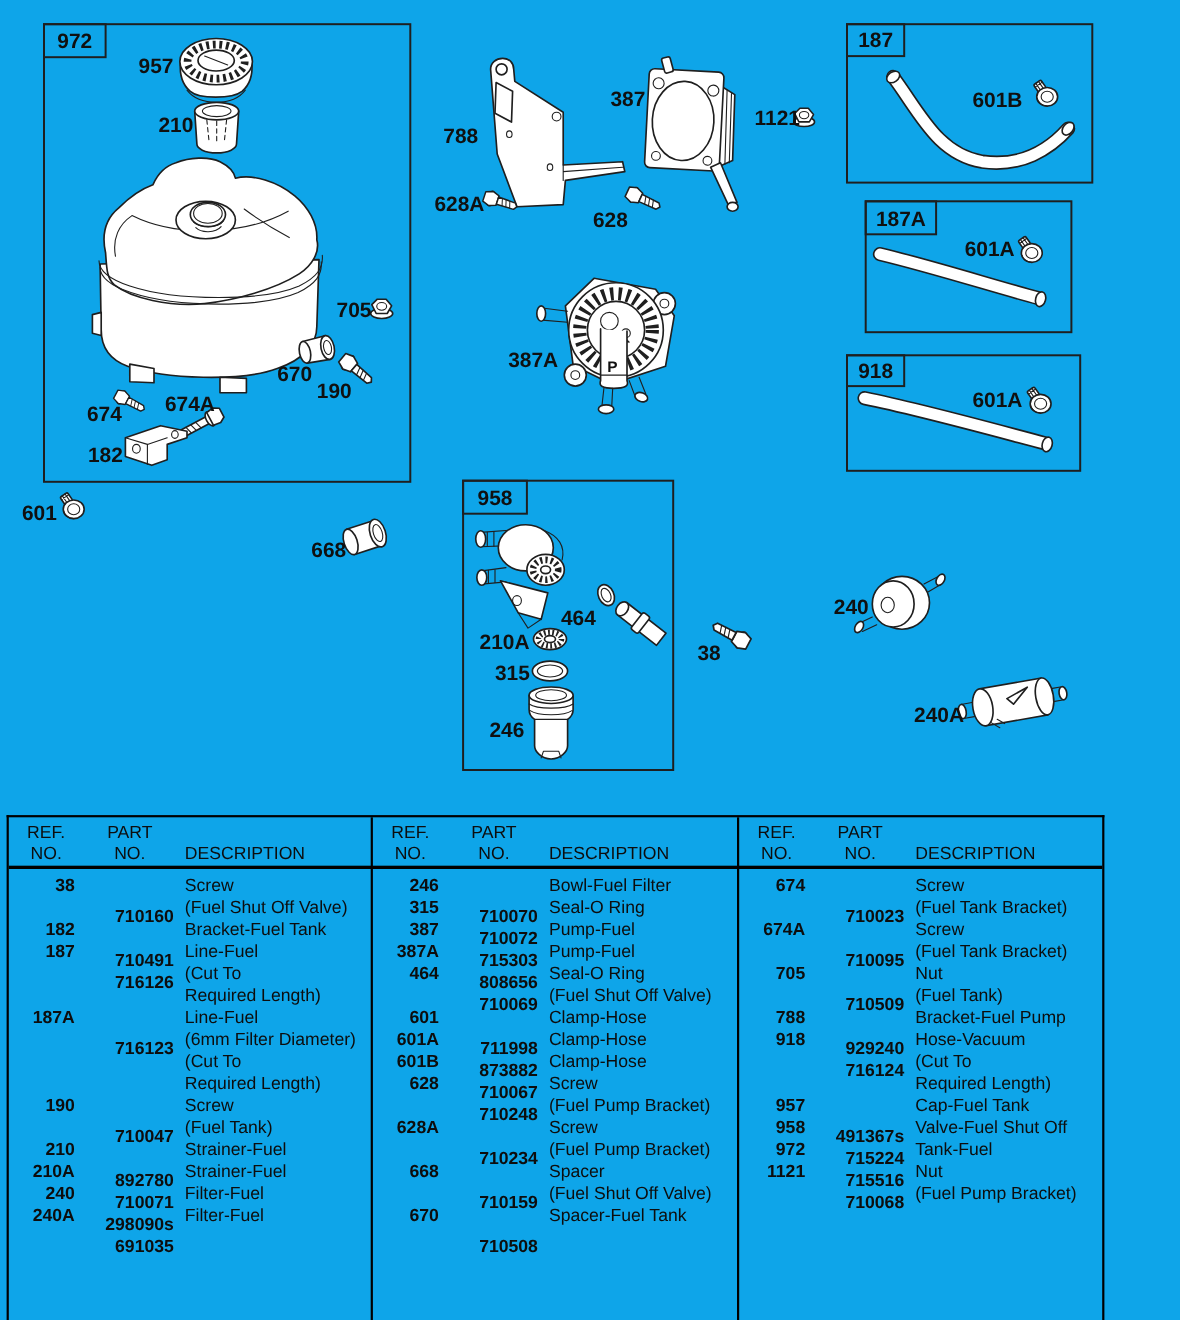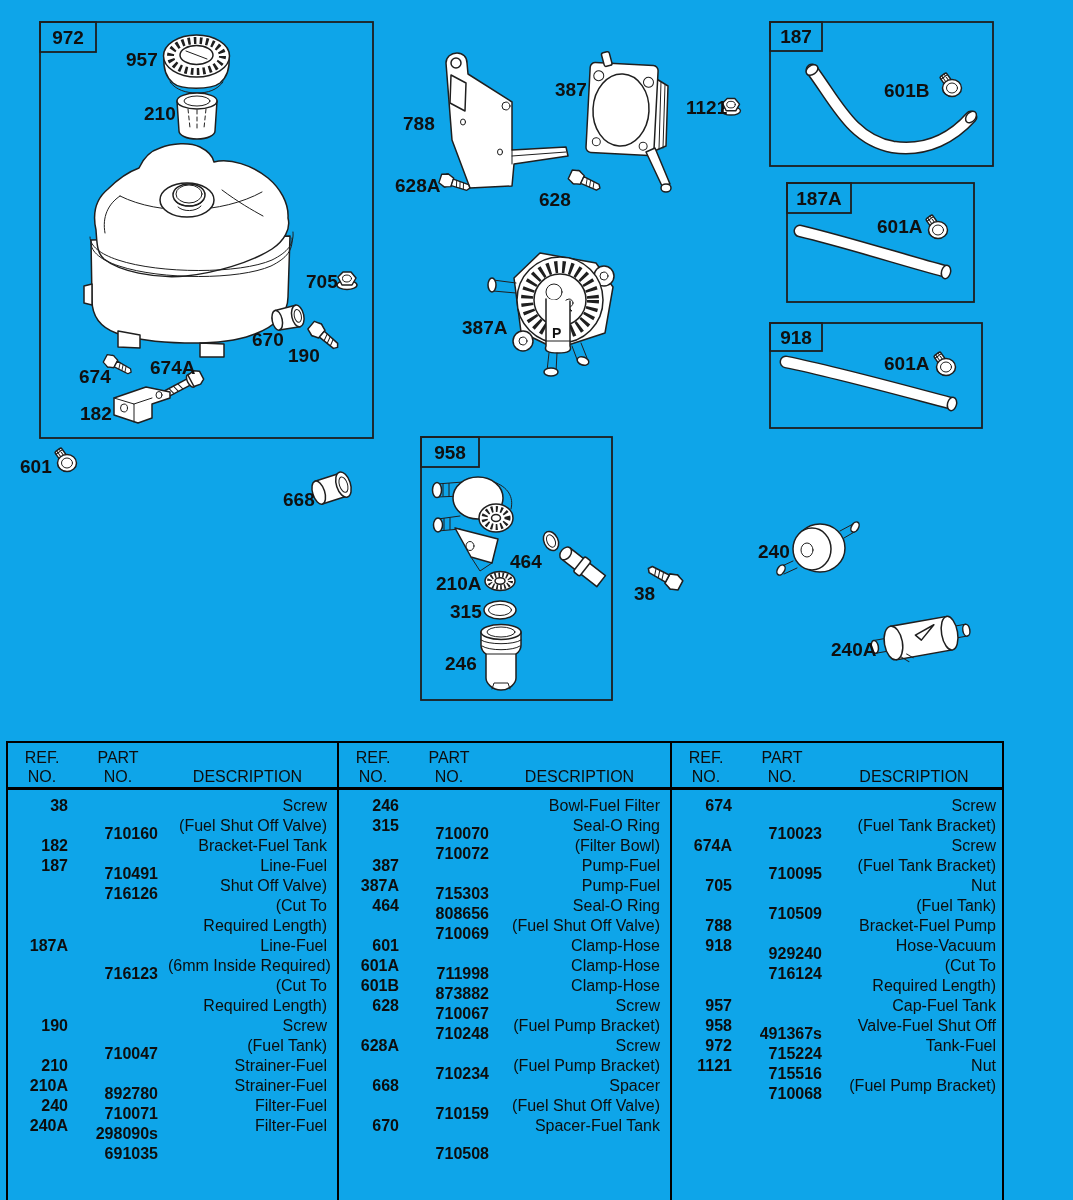--- a/index.html
+++ b/index.html
@@ -18,28 +18,28 @@
   
   .parts-table{position:absolute;left:6px;top:741px;width:998px;height:459px;box-sizing:border-box;
                border-top:2px solid #000;border-left:2px solid #000;border-right:2px solid #000;
                display:grid;grid-template-columns:331px 333px 334px;}
   .ptcol{box-sizing:border-box;padding:0 10px 0 8px;overflow:hidden;}
   .ptcol.divider{border-right:2px solid #000;}
   .pthead{display:grid;grid-template-columns:52px 80px 1fr;column-gap:10px;
           height:44px;padding-top:5px;box-sizing:border-box;
           font-size:16px;line-height:19px;}
   .pthead .h{text-align:center;white-space:pre-line;}
-  .pthead .hd{text-align:center;align-self:end;padding-bottom:1px;}
+  .pthead .hd{align-self:end;padding-bottom:1px;}
   .header-rule{position:absolute;left:0;right:0;top:44px;height:3px;background:#000;}
   .tbody{padding-top:9px;}
   .trow{display:grid;grid-template-columns:52px 80px 1fr;column-gap:10px;
         height:20px;line-height:20px;font-size:16px;white-space:nowrap;}
   .trow .ref{text-align:right;font-weight:bold;}
   .trow .part{text-align:right;font-weight:bold;margin-top:28px;}
-  .trow .desc{text-align:right;font-weight:normal;}
+  .trow .desc{text-align:left;font-weight:normal;}
 </style>
 </head>
 <body>
 
 <div class="page">
 
   <svg class="diagram" width="1073" height="740" viewBox="0 0 1073 740">
     <defs>
       <g id="screw">
         <ellipse class="wh" cx="-2" cy="0" rx="4" ry="7.5"></ellipse>
@@ -349,41 +349,36 @@
             <span class="desc">Bracket-Fuel Tank</span>
           </div>
           <div class="trow">
             <span class="ref">187</span>
             <span class="part">716126</span>
             <span class="desc">Line-Fuel</span>
           </div>
           <div class="trow">
             <span class="ref"></span>
             <span class="part"></span>
-            <span class="desc">Shut Off Valve)</span>
-          </div>
-          <div class="trow">
-            <span class="ref"></span>
-            <span class="part"></span>
             <span class="desc">(Cut To</span>
           </div>
           <div class="trow">
             <span class="ref"></span>
             <span class="part"></span>
             <span class="desc">Required Length)</span>
           </div>
           <div class="trow">
             <span class="ref">187A</span>
             <span class="part">716123</span>
             <span class="desc">Line-Fuel</span>
           </div>
           <div class="trow">
             <span class="ref"></span>
             <span class="part"></span>
-            <span class="desc">(6mm Inside Required)</span>
+            <span class="desc">(6mm Filter Diameter)</span>
           </div>
           <div class="trow">
             <span class="ref"></span>
             <span class="part"></span>
             <span class="desc">(Cut To</span>
           </div>
           <div class="trow">
             <span class="ref"></span>
             <span class="part"></span>
             <span class="desc">Required Length)</span>
@@ -432,25 +427,20 @@
             <span class="ref">246</span>
             <span class="part">710070</span>
             <span class="desc">Bowl-Fuel Filter</span>
           </div>
           <div class="trow">
             <span class="ref">315</span>
             <span class="part">710072</span>
             <span class="desc">Seal-O Ring</span>
           </div>
           <div class="trow">
-            <span class="ref"></span>
-            <span class="part"></span>
-            <span class="desc">(Filter Bowl)</span>
-          </div>
-          <div class="trow">
             <span class="ref">387</span>
             <span class="part">715303</span>
             <span class="desc">Pump-Fuel</span>
           </div>
           <div class="trow">
             <span class="ref">387A</span>
             <span class="part">808656</span>
             <span class="desc">Pump-Fuel</span>
           </div>
           <div class="trow">

